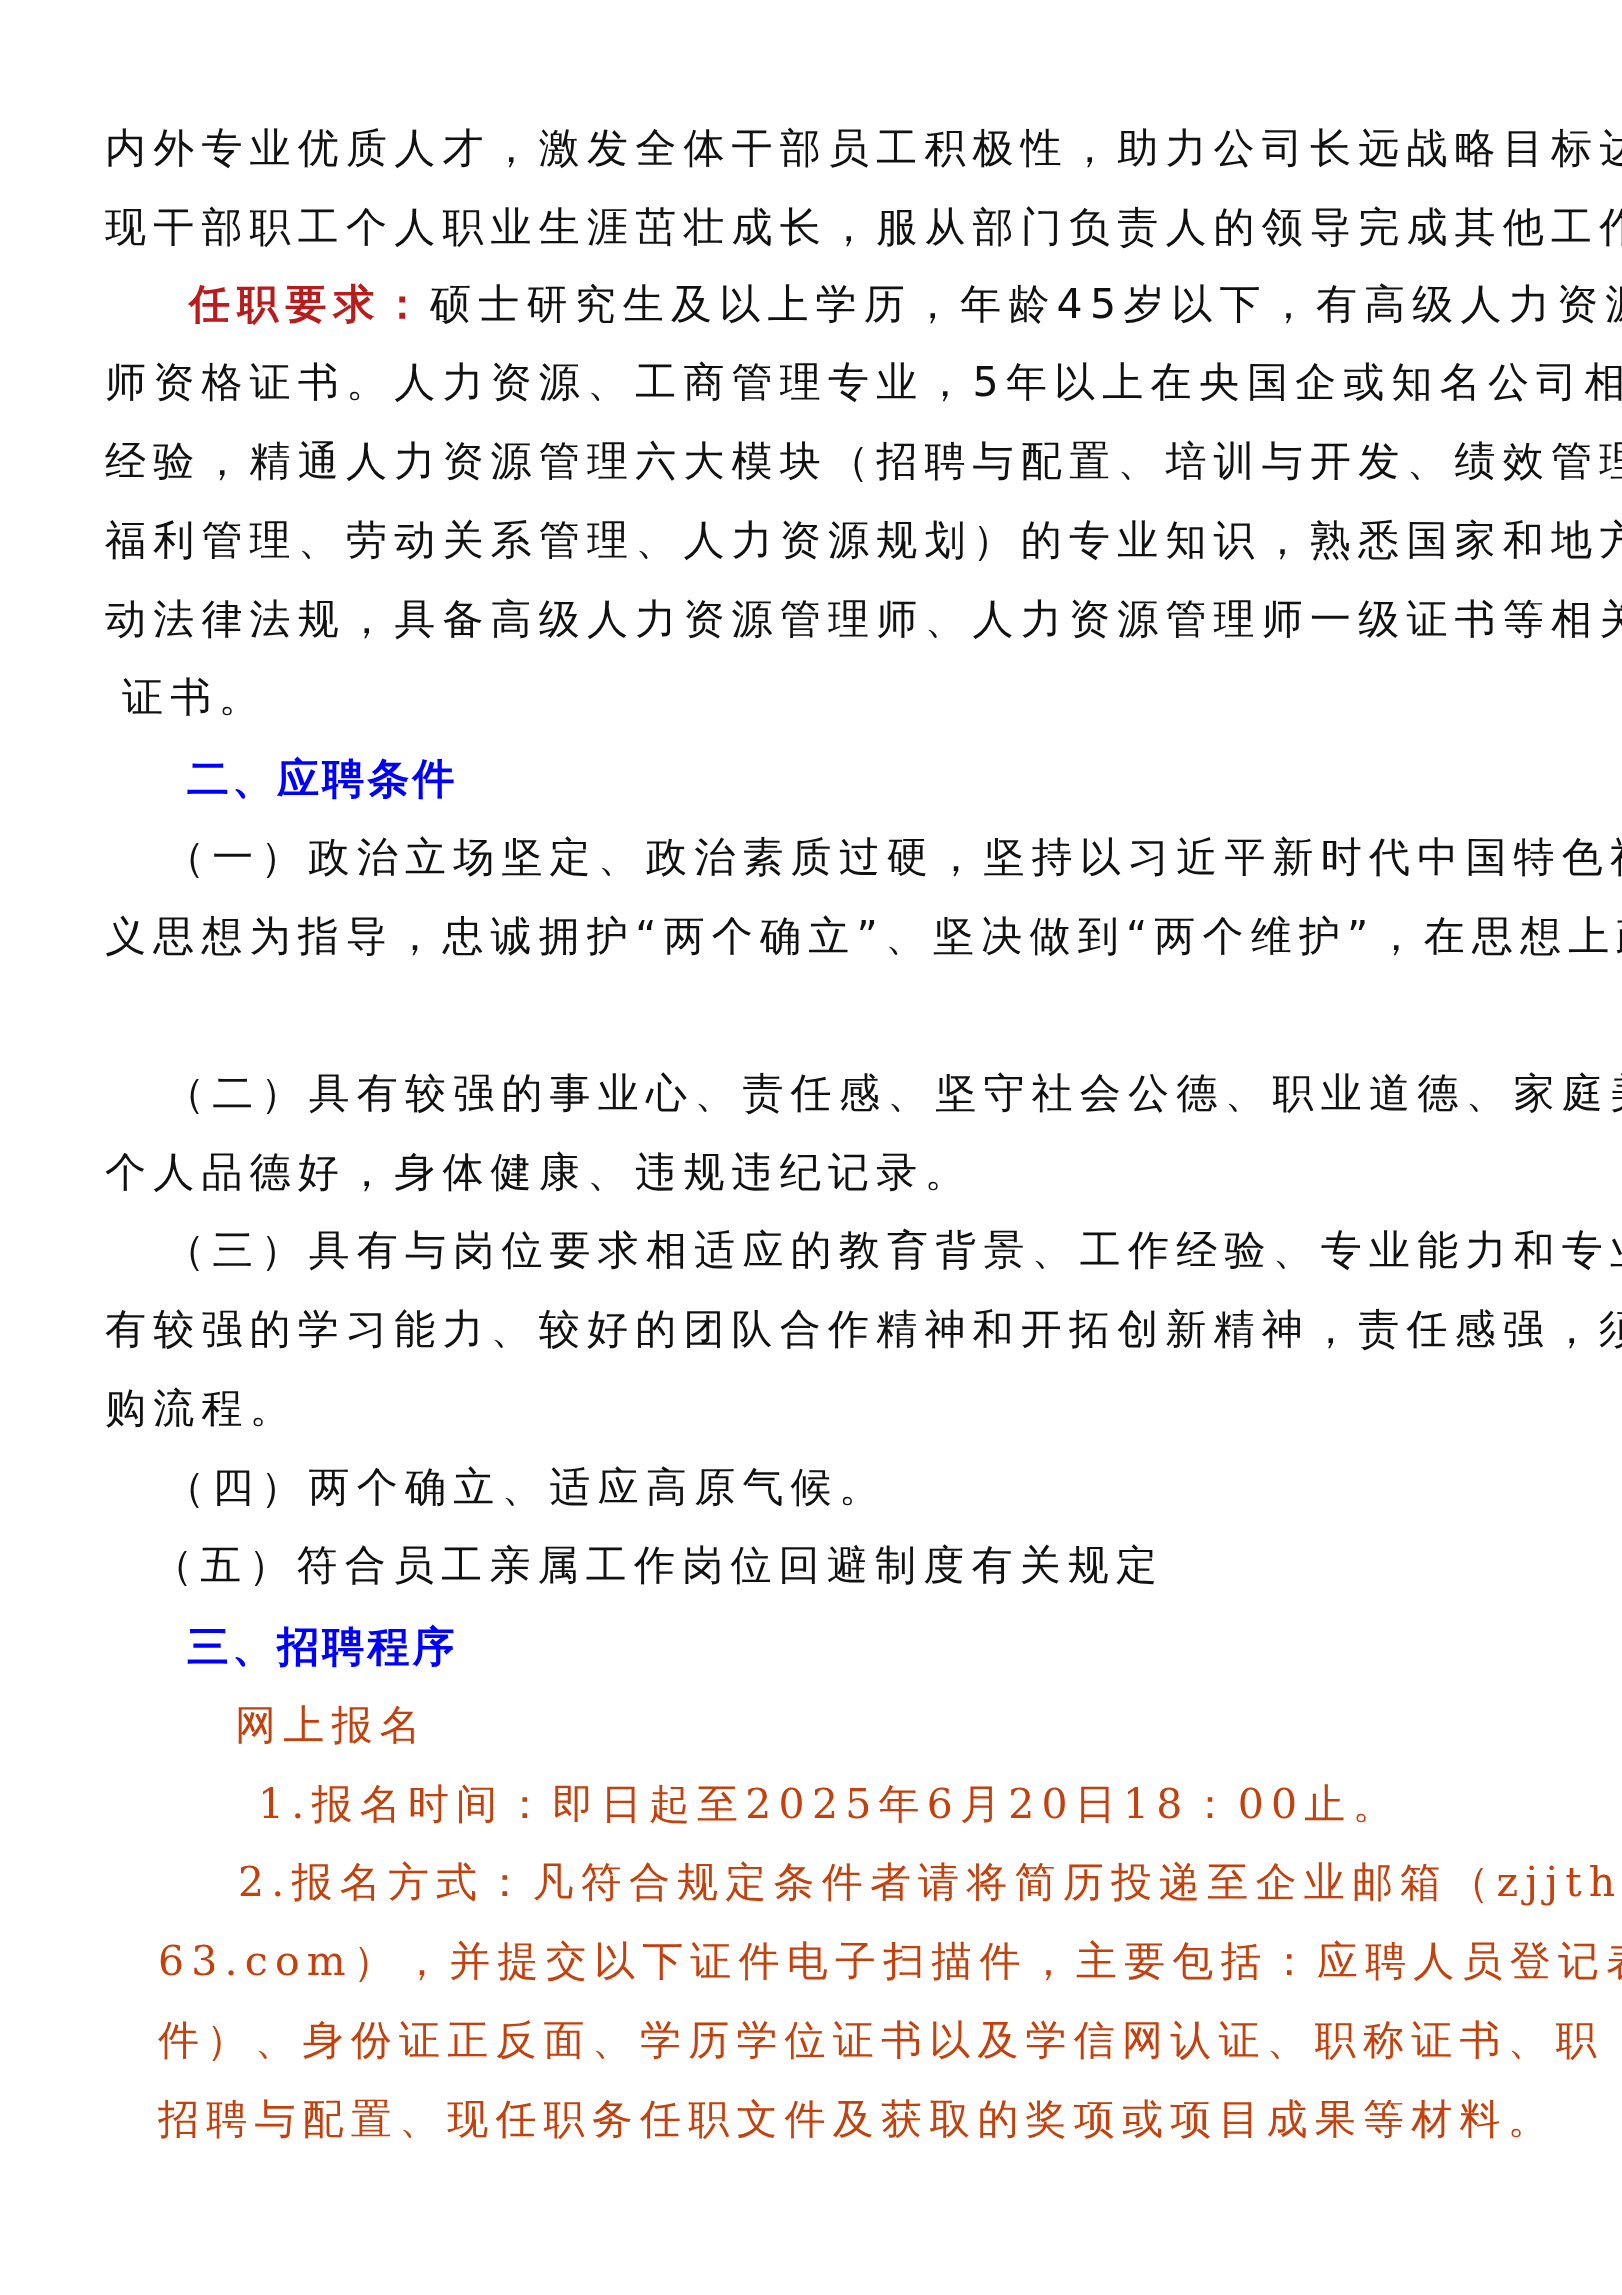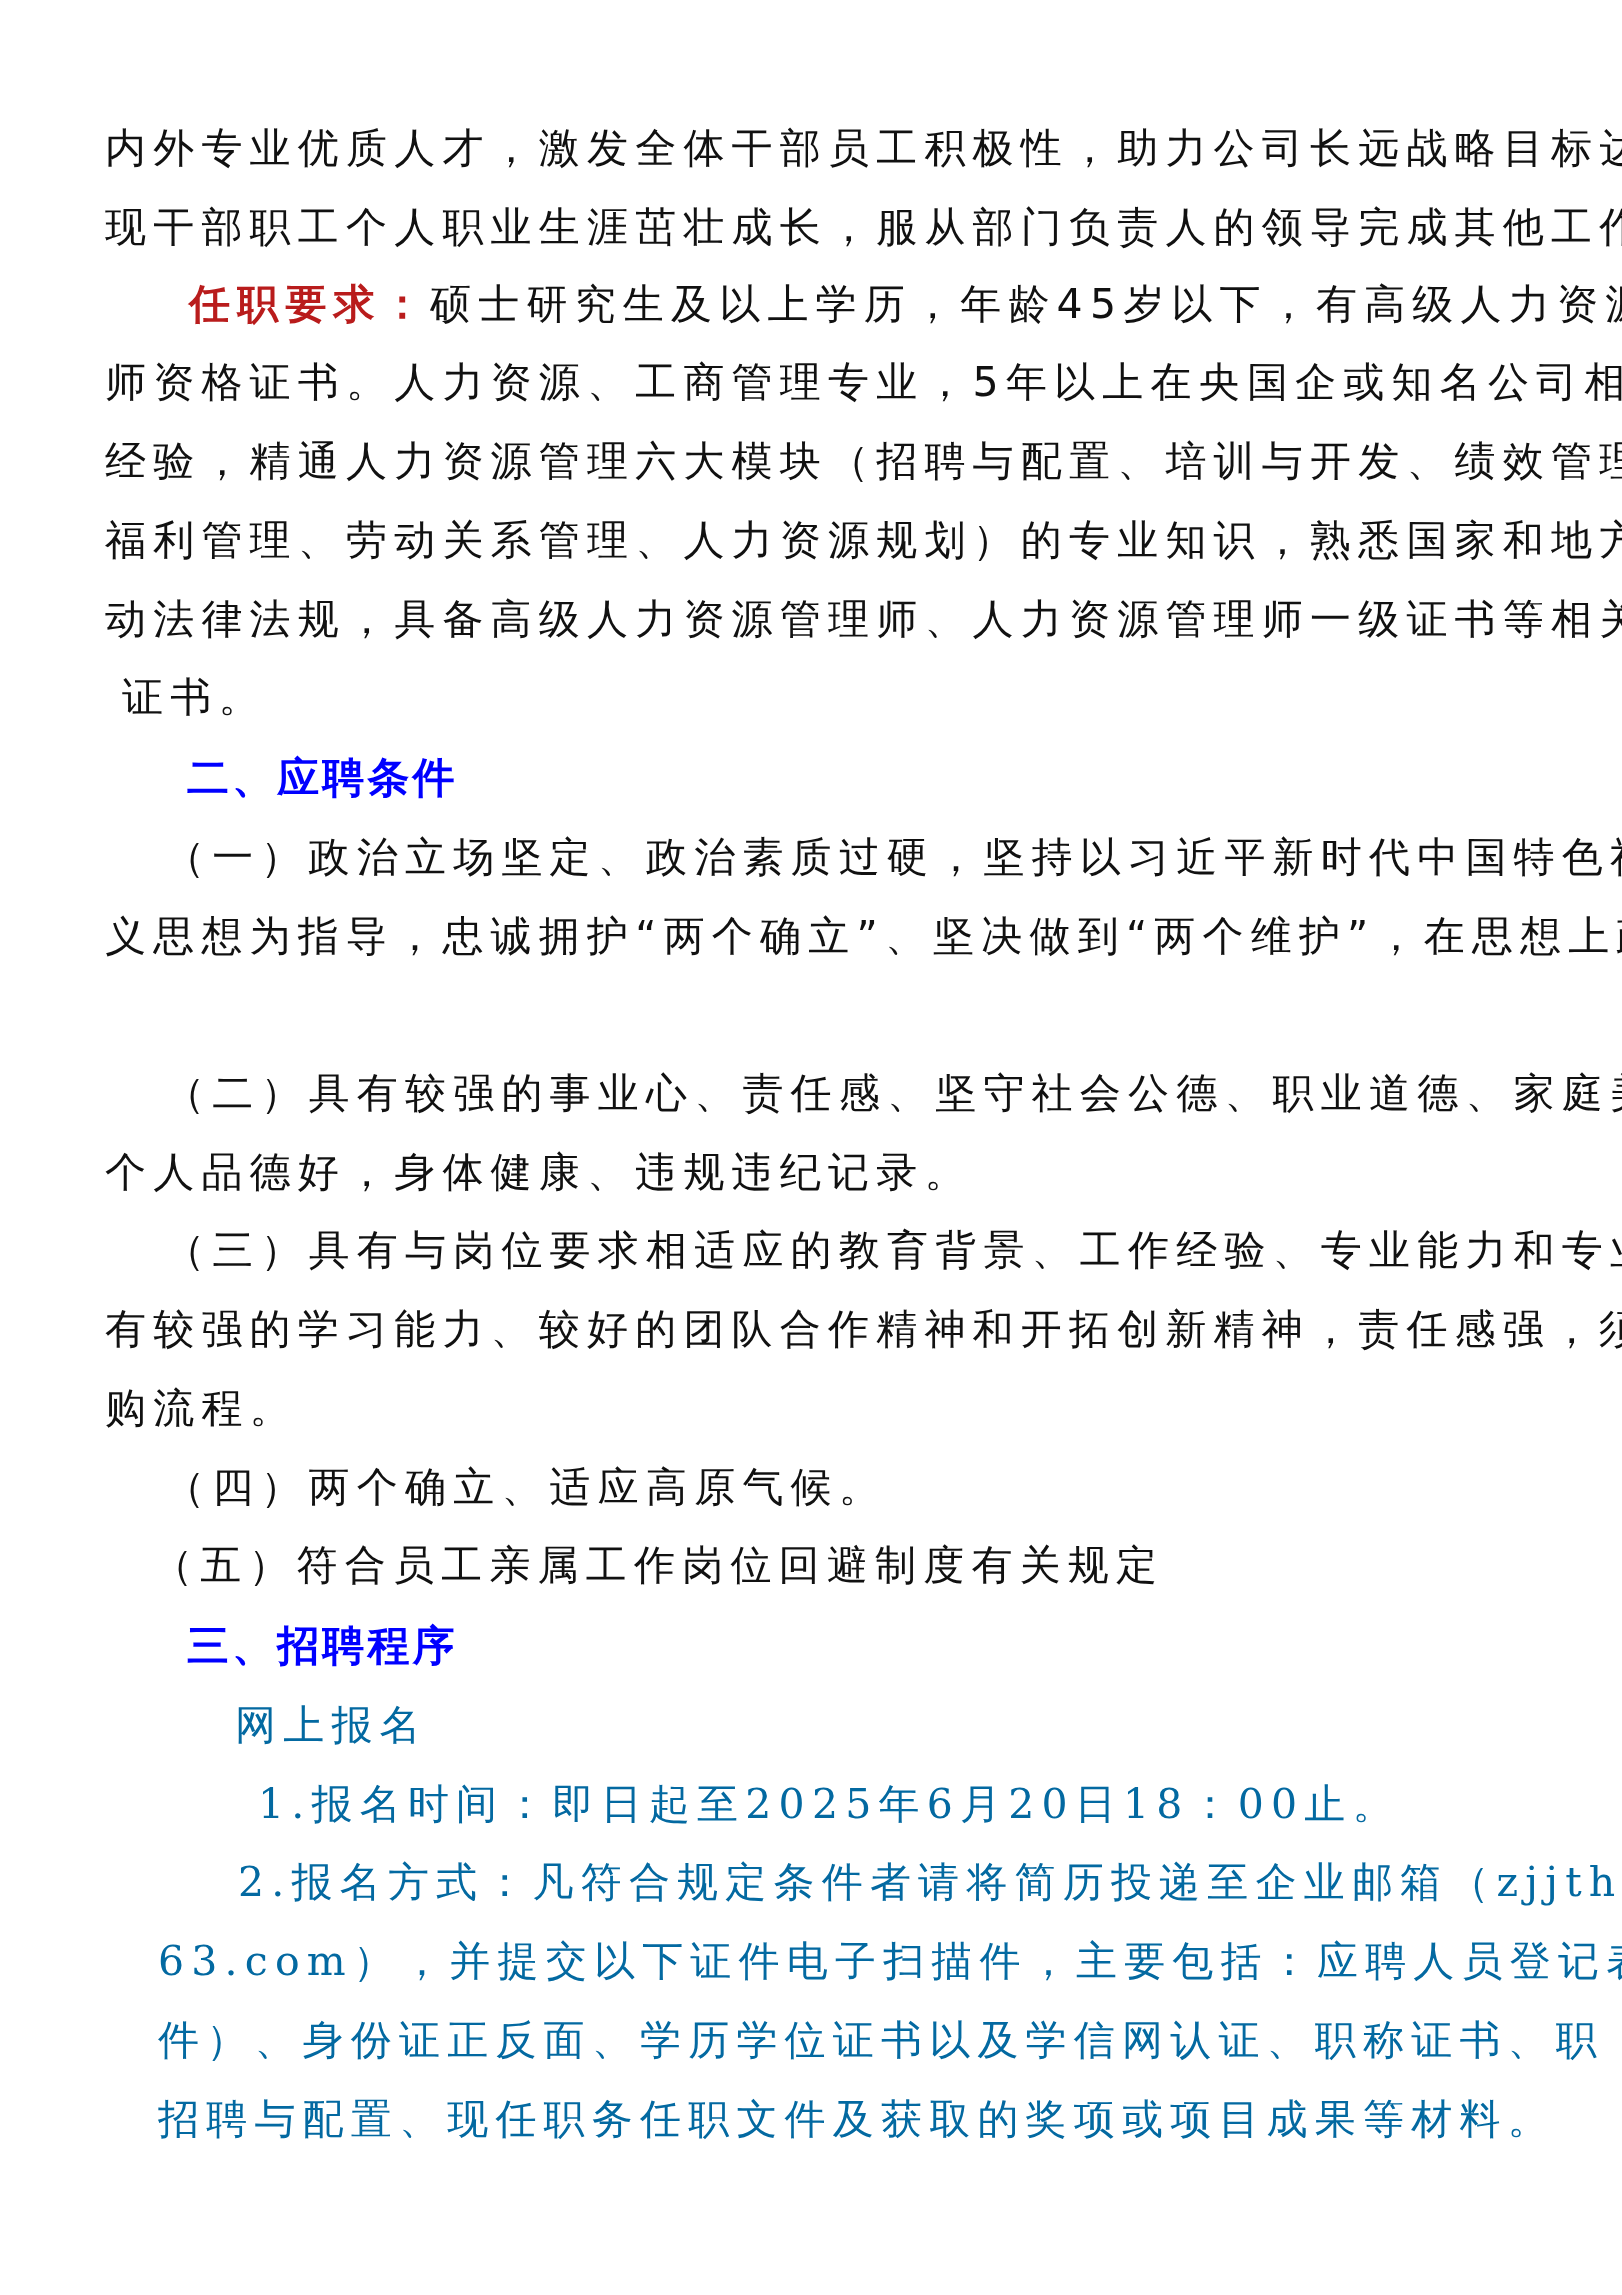--- a/index.html
+++ b/index.html
@@ -3,24 +3,24 @@
 <meta charset="utf-8">
 <style>
   html, body { margin: 0; padding: 0; background: #ffffff; }
   body { width: 1623px; height: 2295px; position: relative; overflow: hidden; }
   .page { position: absolute; left: 0; top: 0; width: 1623px; height: 2295px; background: #ffffff; }
   .line {
     position: absolute; white-space: nowrap; color: #111111;
     font-family: "DejaVu Sans", sans-serif; font-size: 41px; line-height: 51px;
     letter-spacing: 7.2px;
   }
-  .serif { font-family: "DejaVu Serif", "Liberation Serif", serif; color: #0369a1; text-align: right; }
+  .serif { font-family: "DejaVu Serif", "Liberation Serif", serif; color: #c2410c; text-align: right; }
   .heading {
     position: absolute; white-space: nowrap; color: #0000FF; font-weight: bold;
-    font-family: Liberation Serif, serif; font-size: 42px; line-height: 51px;
+    font-family: Liberation Sans, sans-serif; font-size: 42px; line-height: 51px;
     letter-spacing: 3.1px;
   }
   .bold-label { font-weight: bold; color: #b91c1c; }
 </style>
 </head>
 <body>
 
 <div class="page">
 
   <div class="line" style="left:105px; top:123px;">内外专业优质人才，激发全体干部员工积极性，助力公司长远战略目标达成，实</div>

